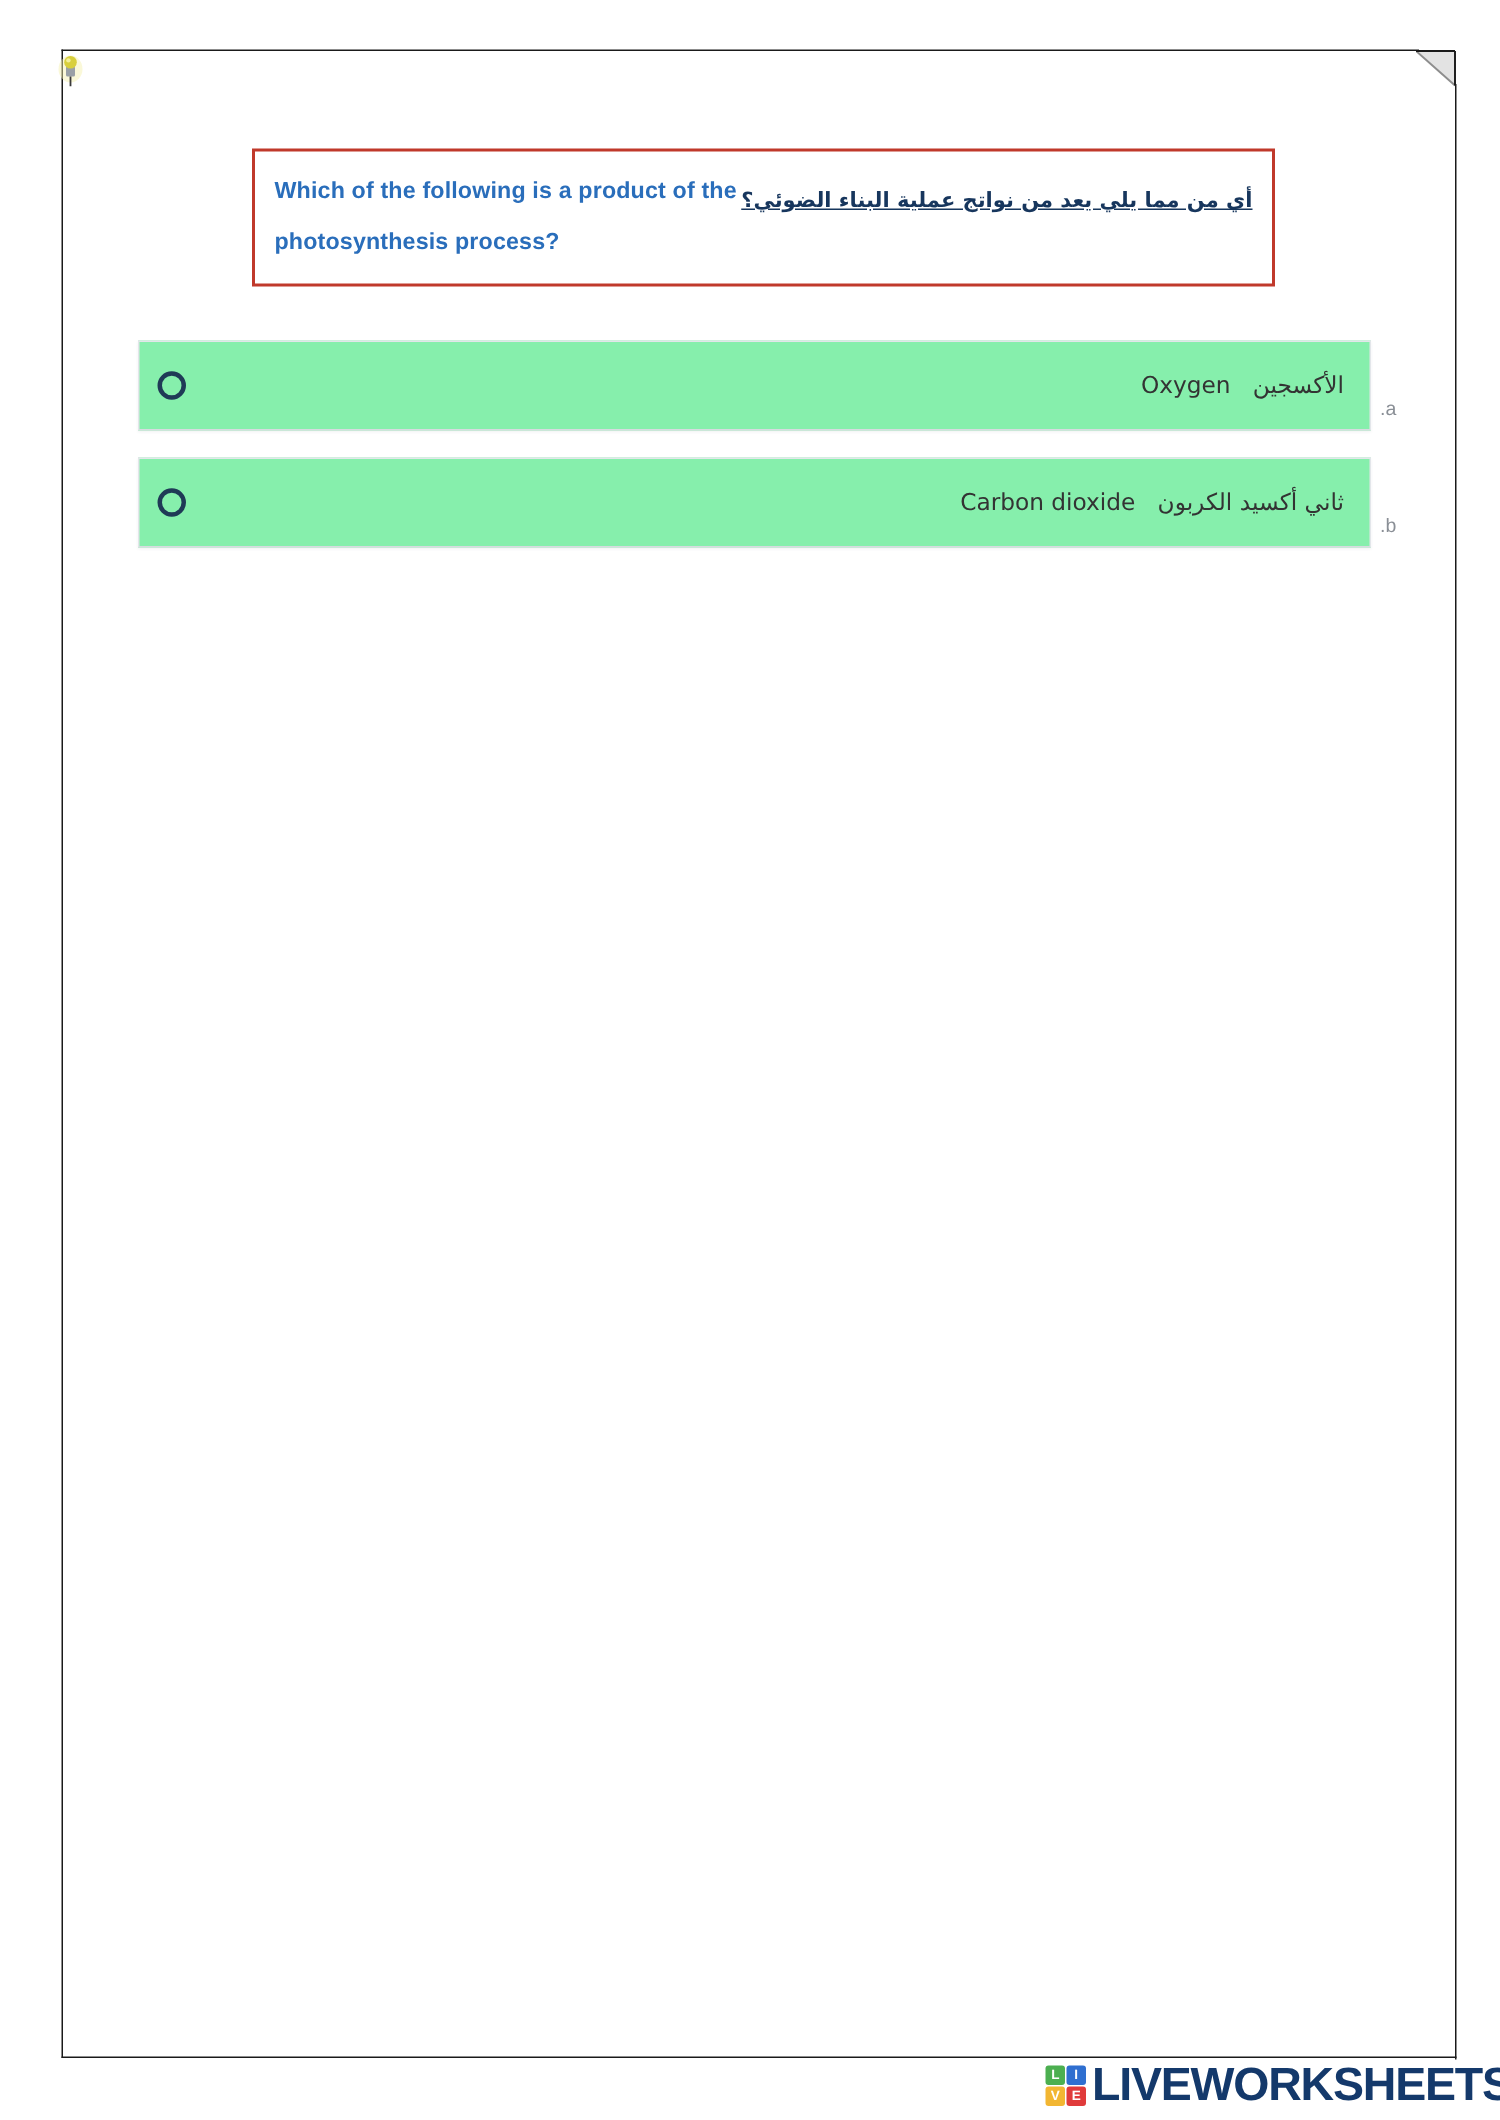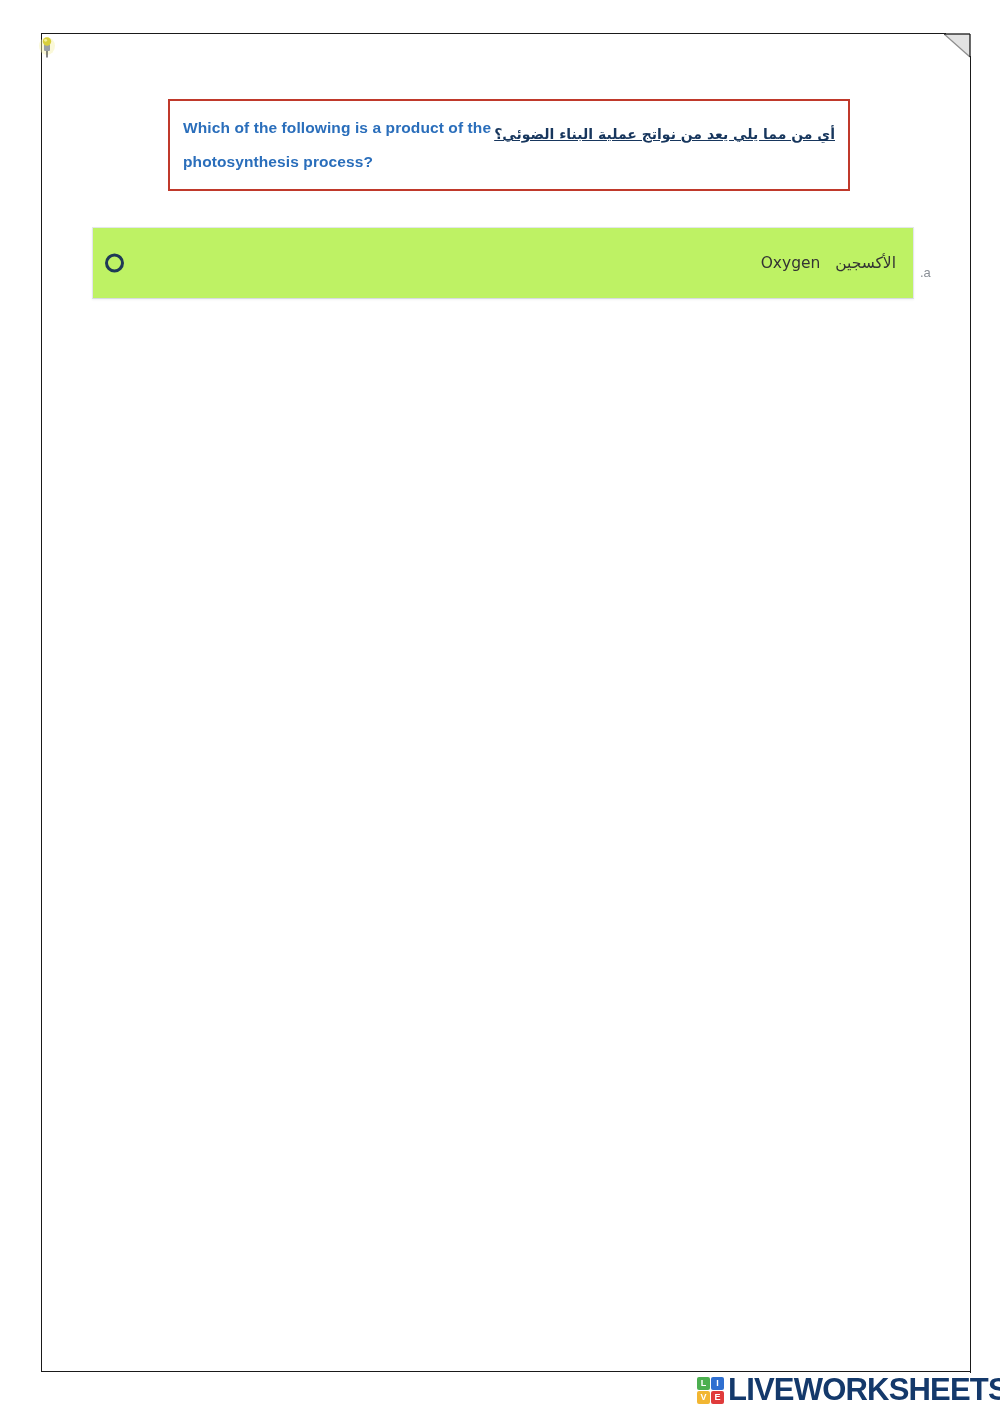--- a/index.html
+++ b/index.html
@@ -114,22 +114,22 @@
   .option-row {
     position: relative;
     height: 72px;
     margin-bottom: 6px;
   }
   .option-box {
     position: absolute;
     left: 0;
     top: 0;
     width: 822px;
-    height: 72px;
-    background: #bef264;
+    height: 60px;
+    background: #86efac;
     border: 1px solid #e3e6ea;
     border-bottom: 1px solid #d7dbe0;
     box-shadow: 0 1px 2px rgba(60,70,90,0.07);
     box-sizing: border-box;
   }
   .option-radio {
     position: absolute;
     left: 12px;
     top: 50%;
     transform: translateY(-50%);
@@ -242,20 +242,27 @@
 <div id="options-list">
 
   <div class="option-row">
     <div class="option-box">
       <span class="option-radio"></span>
       <span class="option-text"><span>الأكسجين</span>&nbsp;&nbsp;&nbsp;<span class="lat">Oxygen</span></span>
     </div>
     <span class="option-letter">.a</span>
   </div>
 
+  <div class="option-row">
+    <div class="option-box">
+      <span class="option-radio"></span>
+      <span class="option-text"><span>ثاني أكسيد الكربون</span>&nbsp;&nbsp;&nbsp;<span class="lat">Carbon dioxide</span></span>
+    </div>
+    <span class="option-letter">.b</span>
+  </div>
 
 
 
 </div>
 
 <div id="footer-logo">
   <div id="logo-tiles">
     <span class="logo-tile" style="background: rgb(76, 175, 80);">L</span>
     <span class="logo-tile" style="background: rgb(47, 111, 208);">I</span>
     <span class="logo-tile" style="background: rgb(242, 182, 50);">V</span>

